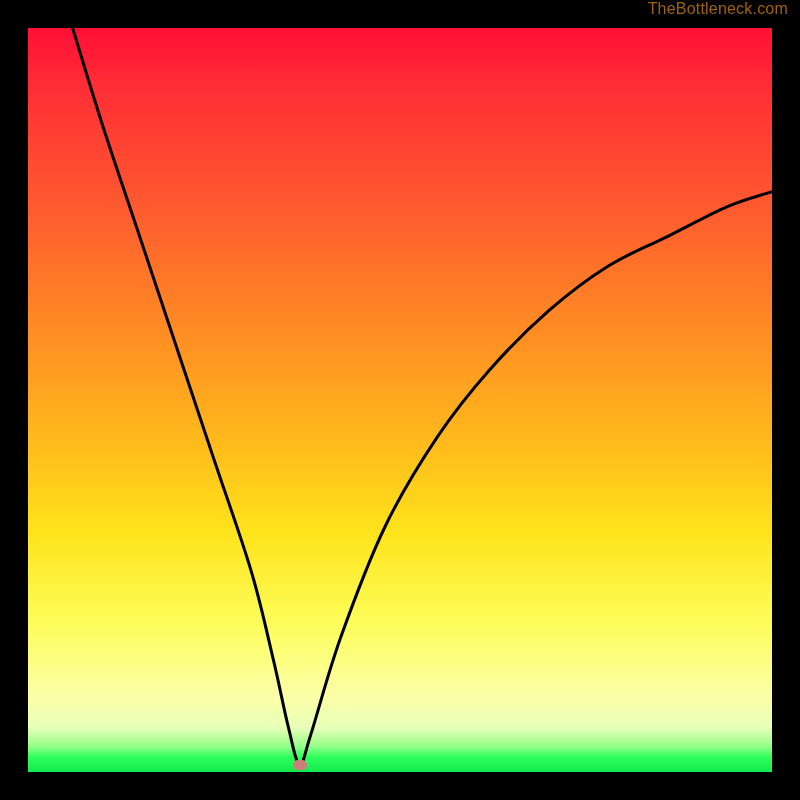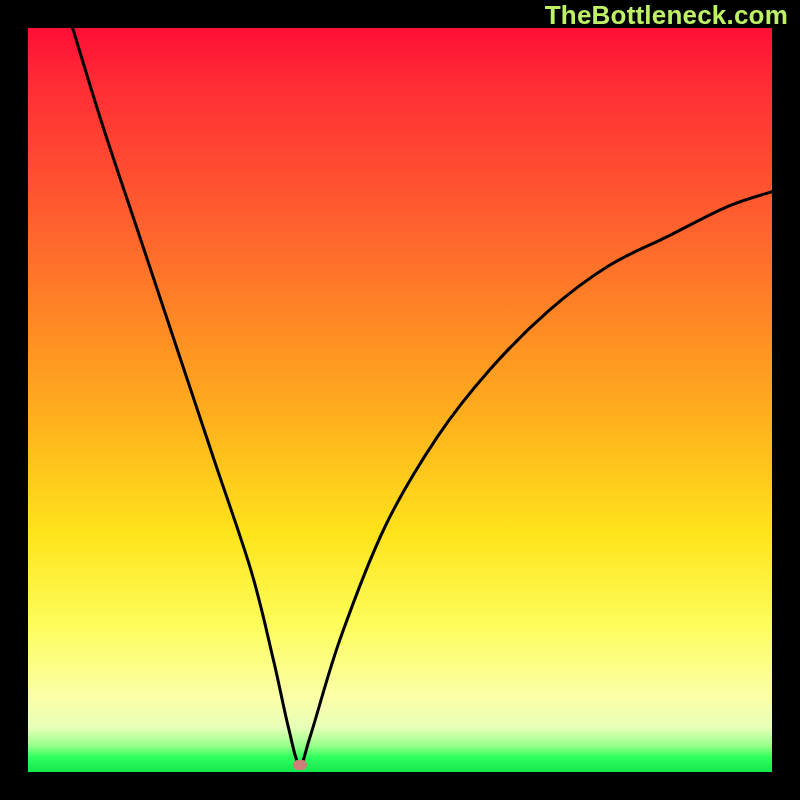--- a/index.html
+++ b/index.html
@@ -14,23 +14,23 @@
   .frame {
     position: relative;
     width: 800px;
     height: 800px;
     background: #000;
   }
   .watermark {
     position: absolute;
     top: 0;
     right: 12px;
-    color: #bef264;
-    font-size: 26px;
-    font-weight: 700;
+    color: #a16207;
+    font-size: 16px;
+    font-weight: 400;
     letter-spacing: 0.2px;
     user-select: none;
   }
   .plot {
     position: absolute;
     left: 28px;
     top: 28px;
     width: 744px;
     height: 744px;
     

